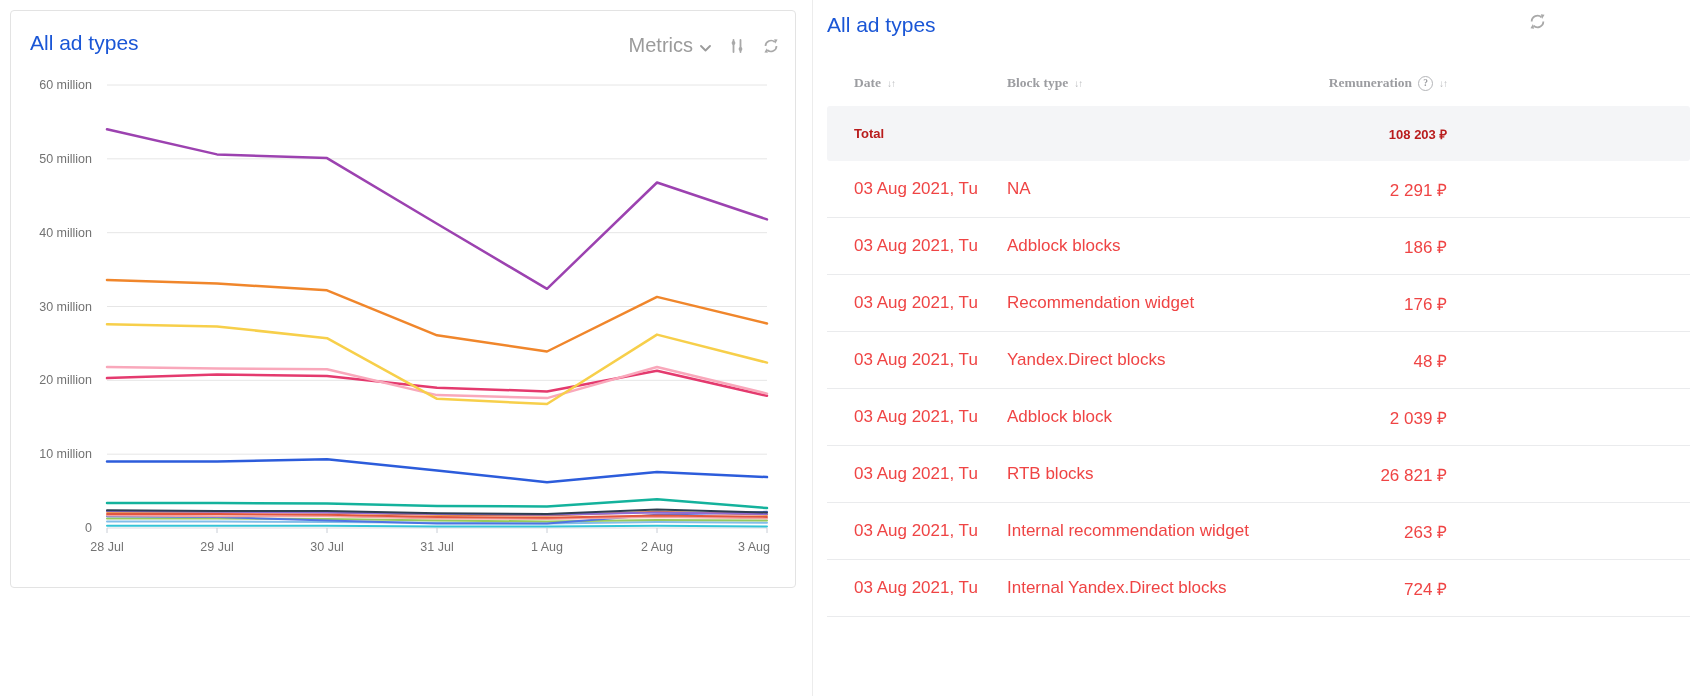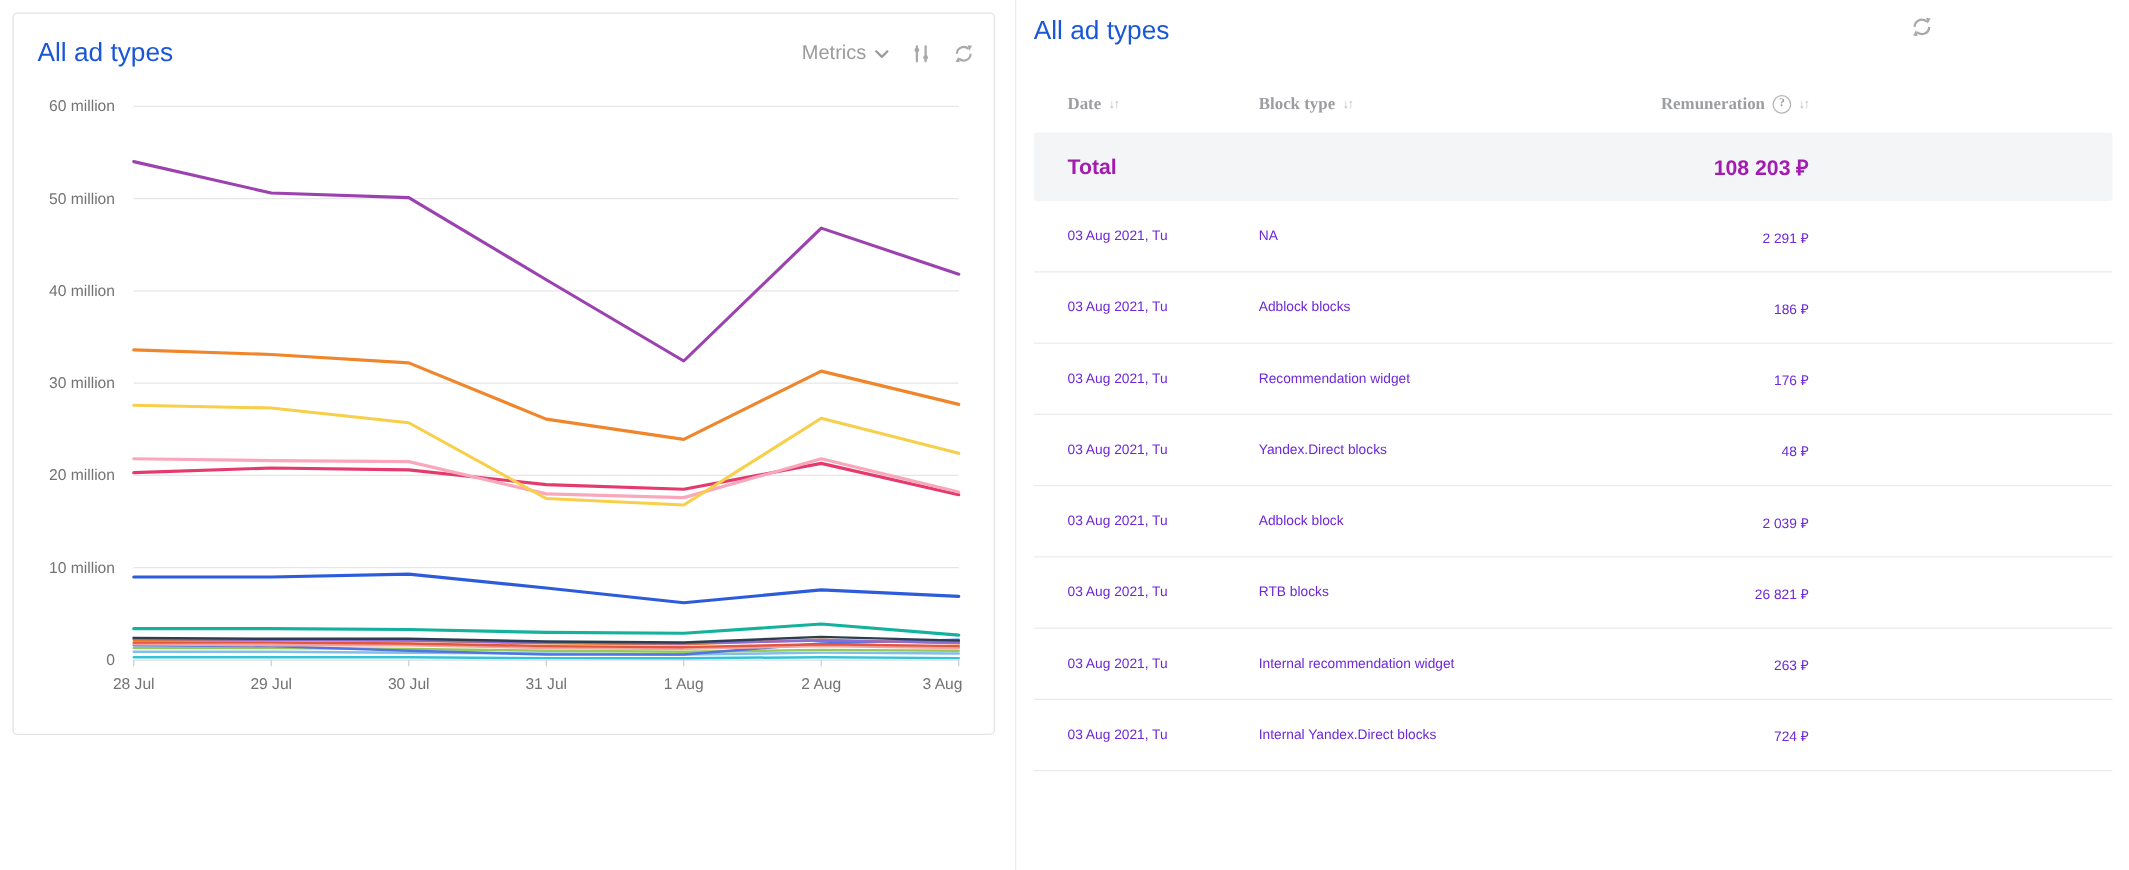--- a/index.html
+++ b/index.html
@@ -5,44 +5,44 @@
   * { margin:0; padding:0; box-sizing:border-box; }
   html,body { width:1703px; height:696px; background:#fff; overflow:hidden;
               font-family:"Liberation Sans", sans-serif; }
 
   
   .chart-card { position:absolute; left:10px; top:10px; width:786px; height:578px;
                 background:#fff; border:1px solid #e3e3e3; border-radius:4px; }
   .chart-head { position:relative; height:54px; }
   .chart-title { position:absolute; left:19px; top:20px; font-size:21px; color:#1a56d6; }
   .chart-controls { position:absolute; right:16px; top:23px; display:flex; align-items:center; gap:18px; }
-  .metrics-dd { display:flex; align-items:center; gap:7px; color:#9b9b9b; font-size:16px; cursor:pointer; }
+  .metrics-dd { display:flex; align-items:center; gap:7px; color:#9b9b9b; font-size:20px; cursor:pointer; }
   .icon-btn { display:inline-flex; cursor:pointer; color:#a9a9a9; }
   .icon-btn svg { stroke:#a9a9a9; }
   #chart-svg { position:absolute; left:4px; top:50px; }
 
   
   .table-panel { position:absolute; left:812px; top:0; width:891px; height:696px;
                  border-left:1px solid #ececec; background:#fff; }
   .table-title { position:absolute; left:14px; top:13px; font-size:21px; color:#1a56d6; }
   .tbl-refresh { position:absolute; left:716px; top:13px; }
   .tbl { position:absolute; left:14px; top:60px; width:863px; }
   .thead { display:grid; grid-template-columns:153px 272px 168px 1fr; align-items:center;
            height:46px; padding-left:27px; color:#9c9da1; font-size:13.5px; font-weight:700;font-family:Liberation Serif, serif; }
   .th { display:flex; align-items:center; gap:6px; cursor:pointer; }
   .th.right { justify-content:flex-end; }
   .sort-ic { font-size:10px; letter-spacing:-1px; color:#b9babd; font-weight:400; }
   .help-ic { width:15px; height:15px; border:1.4px solid #b4b5b8; border-radius:50%;
              display:inline-flex; align-items:center; justify-content:center;
              font-size:9.5px; color:#9c9da1; font-weight:700; }
   .trow-total { display:grid; grid-template-columns:153px 272px 168px 1fr; align-items:center;
                 height:55px; padding-left:27px; background:#f4f5f7; border-radius:3px;
-                font-size:17px; font-weight:700; color:#a21caf; }
+                font-size:13px; font-weight:700; color:#b91c1c; }
   .trow { display:grid; grid-template-columns:153px 272px 168px 1fr; align-items:center;
-          height:57px; padding-left:27px; font-size:11px; color:#6d28d9;
+          height:57px; padding-left:27px; font-size:17px; color:#ef4444;
           border-bottom:1px solid #eaebed; }
   .td.val { text-align:right; }
 </style>
 </head>
 <body>
 
 <div class="chart-card">
   <div class="chart-head">
     <div class="chart-title">All ad types</div>
     <div class="chart-controls">

